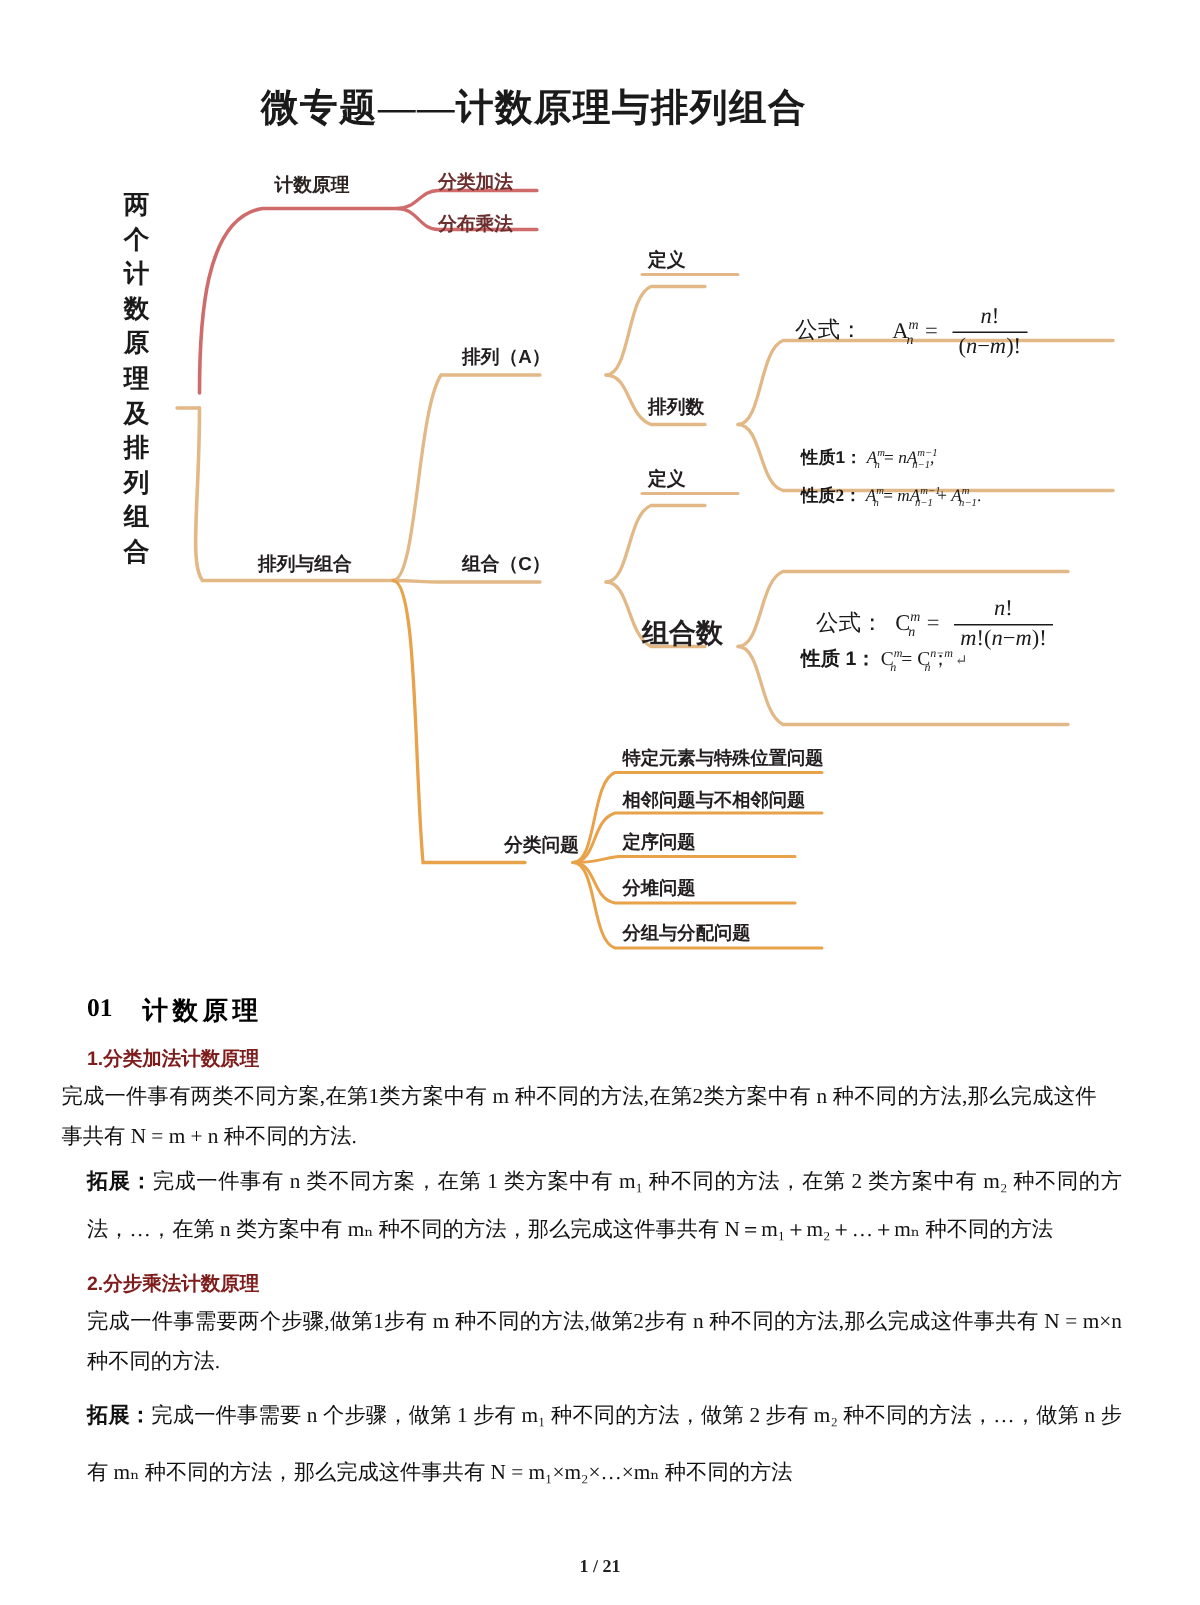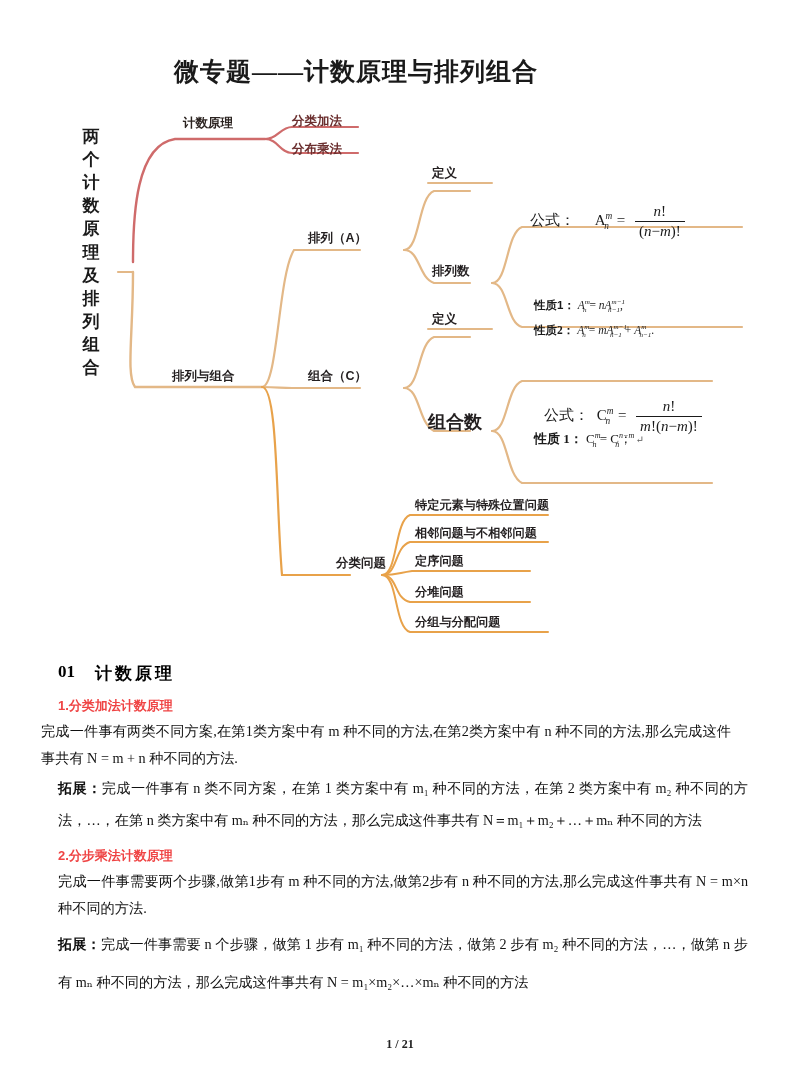--- a/index.html
+++ b/index.html
@@ -98,21 +98,21 @@
     font-weight: bold;
     font-size: 17px;
     letter-spacing: 3px;
     color: #000;
   }
   .sub-head {
     position: absolute;
     font-family: "Liberation Sans", "DejaVu Sans", sans-serif;
     font-weight: bold;
     font-size: 13px;
-    color: #ef4444;
+    color: #7f1d1d;
   }
   .para {
     position: absolute;
     font-family: "Liberation Serif", "DejaVu Serif", serif;
     font-size: 14.2px;
     line-height: 27px;
     color: #111;
     width: 690px;
     text-align: justify;
   }
@@ -243,21 +243,21 @@
     <span style="margin-left:4px;">C<sup class="ex">m</sup><sub class="ix" style="margin-left:-8px;">n</sub></span>
     <span style="margin:0 4px;">=</span>
     <span class="frac" style="font-size:15px;">
       <span class="num"><i class="mvar">n</i>!</span>
       <span class="den"><i class="mvar">m</i>!(<i class="mvar">n</i>−<i class="mvar">m</i>)!</span>
     </span>
   </div>
 
   <div class="formula" style="left:534px; top:313px; font-size:13px; line-height:36px;">
     <div>
-      <span style="font-family:Liberation Serif, serif;font-weight:bold;">性质 1：</span>
+      <span style="font-family:Liberation Sans, sans-serif;font-weight:bold;">性质 1：</span>
       C<sup class="ex">m</sup><sub class="ix" style="margin-left:-8px;">n</sub>
       = C<sup class="ex">n−m</sup><sub class="ix" style="margin-left:-19px;">n</sub>；
       <span style="font-size:10px; color:#555;">↵</span>
     </div>
   </div>
 
 </div>
 
 <div class="section-num" style="left:58px; top:662px;">01</div>
 <div class="section-name" style="left:95px; top:662px;">计数原理</div>

